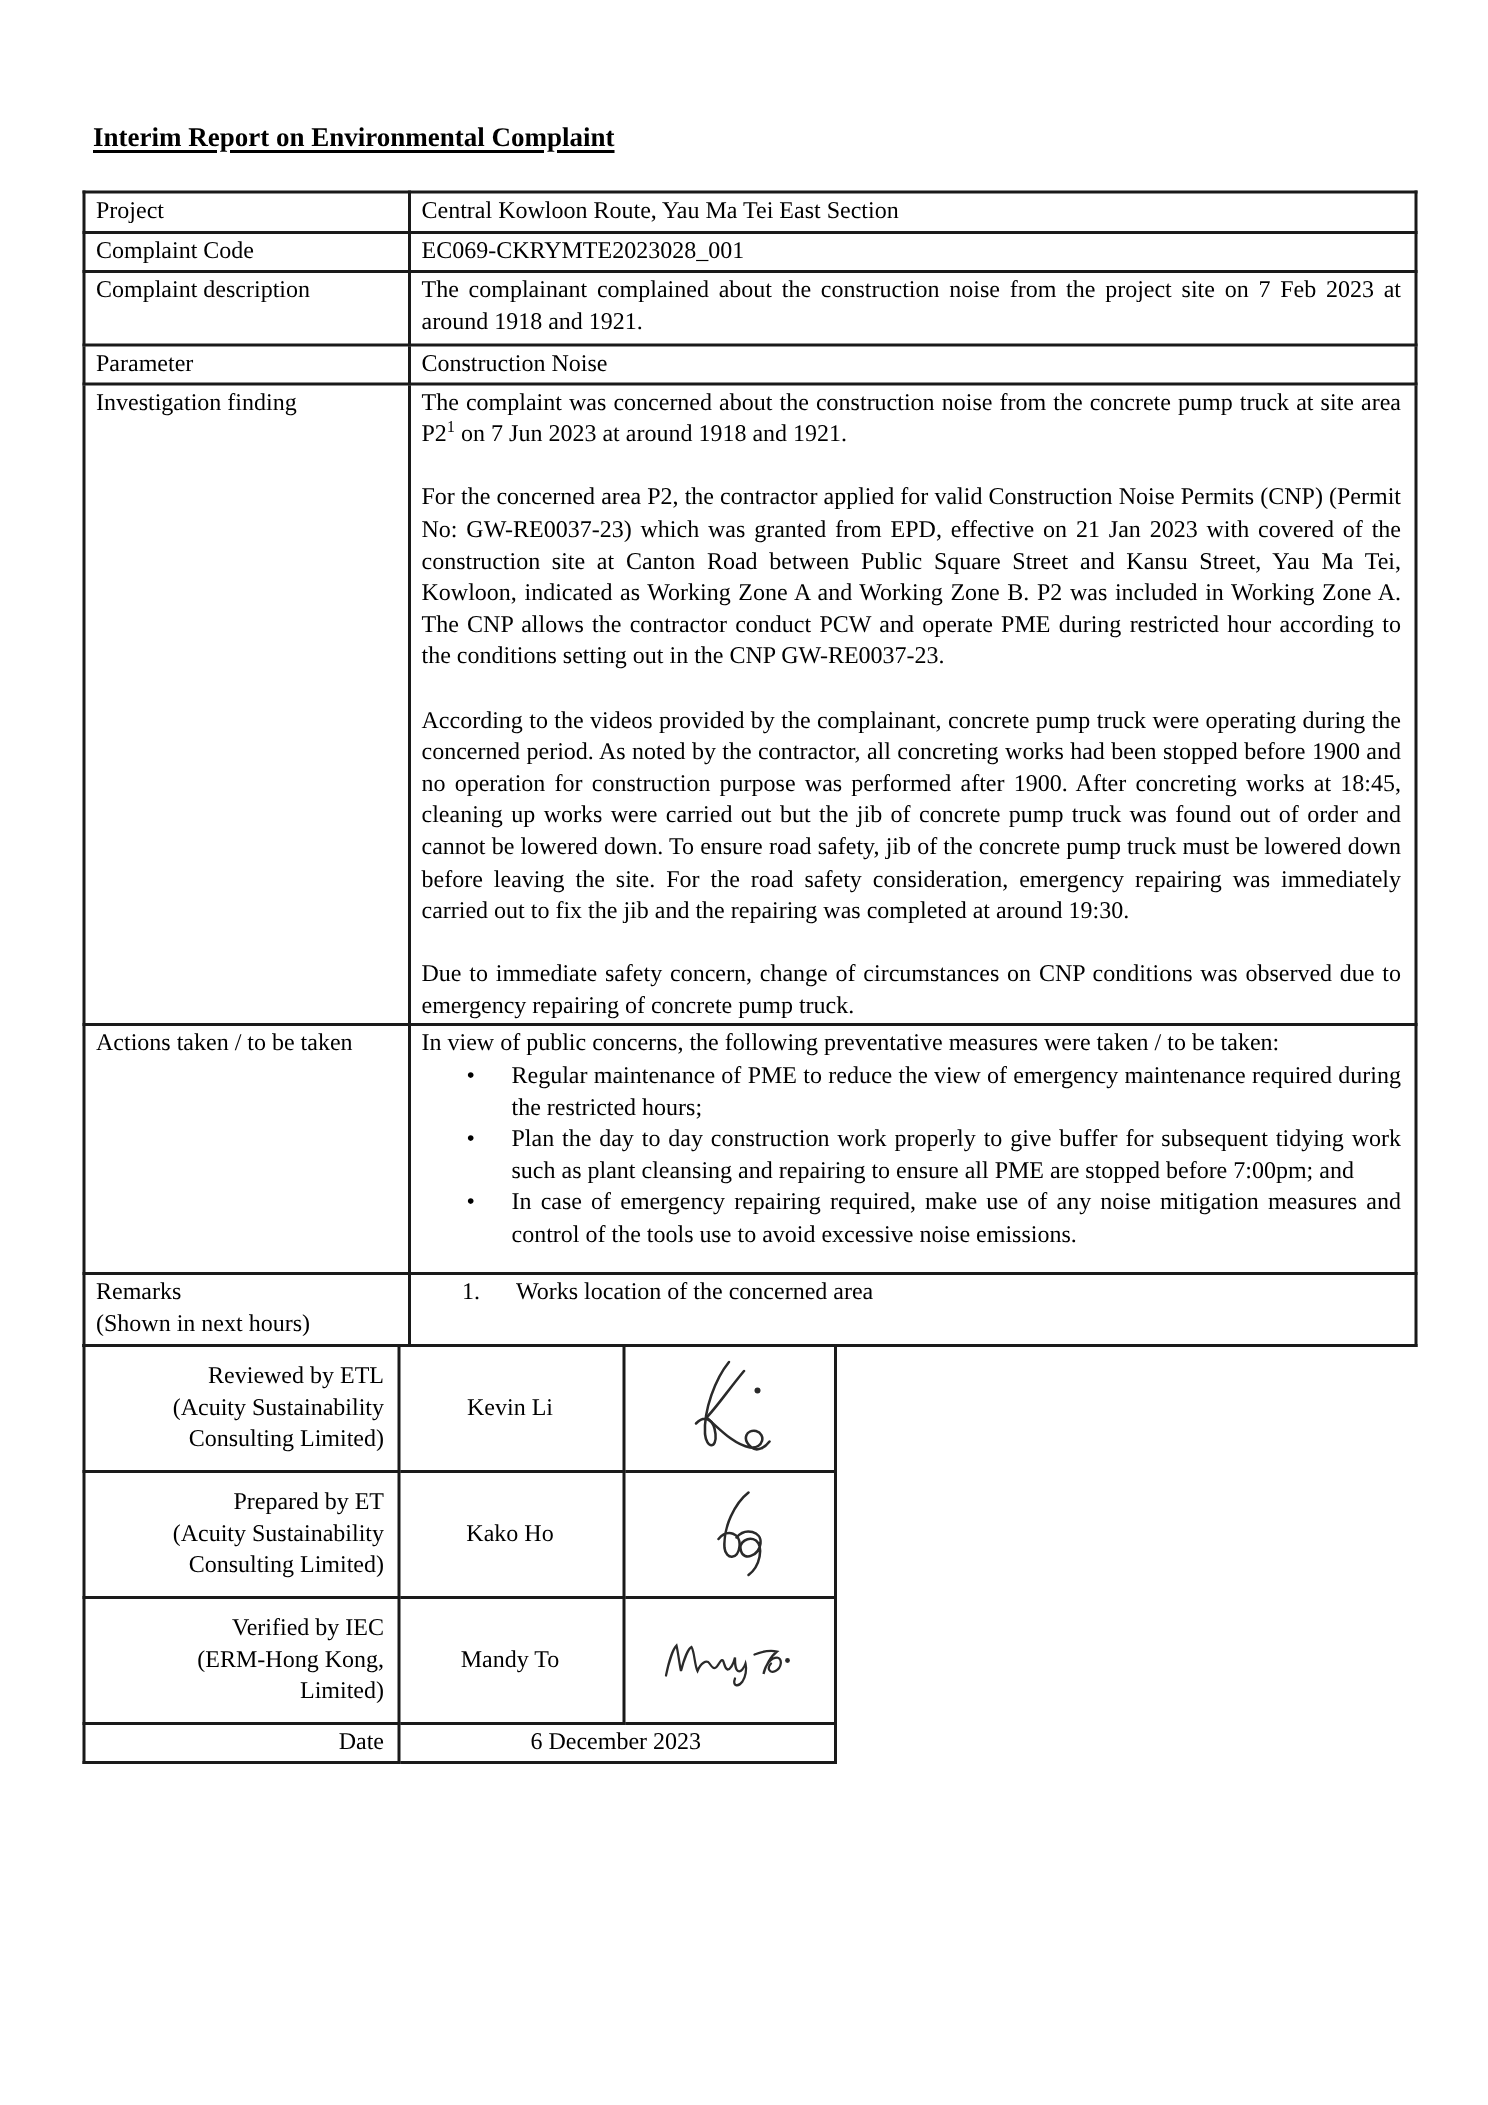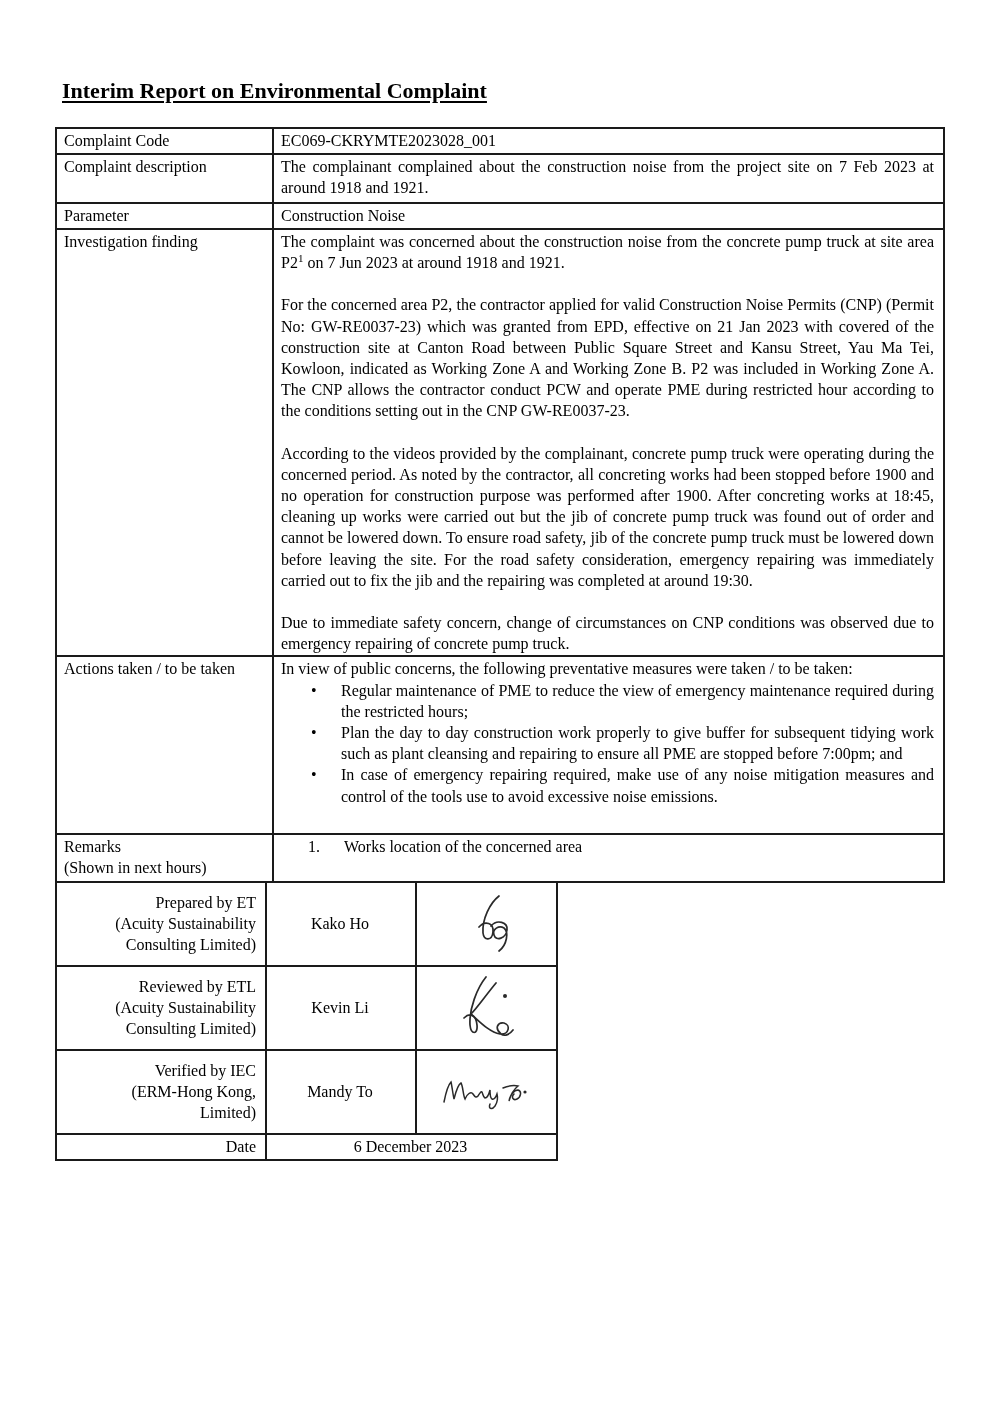--- a/index.html
+++ b/index.html
@@ -10,21 +10,21 @@
     font-family: "Liberation Serif", serif;
   }
   .page {
     position: relative;
     width: 992px; height: 1403px;
     overflow: hidden;
   }
   .title {
     margin: 0;
     padding: 80px 0 0 62px;
-    font-size: 22px;
+    font-size: 18px;
     font-weight: bold;
     line-height: 22px;
     text-decoration: underline;
     text-underline-offset: 3px;
     text-decoration-thickness: 2px;
   }
   table {
     border-collapse: collapse;
     table-layout: fixed;
     font-size: 16px;
@@ -43,21 +43,21 @@
   .main-table .col-label { width: 217px; }
   .main-table .col-value { width: 671px; }
   .value-cell { text-align: justify; }
   .h23 { height: 23px; }
   .h22 { height: 22px; }
   .h45 { height: 45px; }
   .h44 { height: 44px; }
   .para { margin: 0 0 21px 0; text-align: justify; }
   .para.last { margin-bottom: 0; }
   sup { font-size: 11px; line-height: 0; }
-  .actions-cell { padding-bottom: 26px; }
+  .actions-cell { padding-bottom: 14px; }
   .bullet-row { display: flex; margin: 0 0 0 30px; }
   .bullet-mark { width: 30px; flex: 0 0 30px; }
   .bullet-text { flex: 1; text-align: justify; }
   .remarks-item { display: flex; margin-left: 27px; }
   .remarks-num { width: 36px; flex: 0 0 36px; }
   .signoff-table {
     margin: -2px 0 0 55px;
     width: 501px;
   }
   .signoff-table .col-role { width: 210px; }
@@ -79,20 +79,24 @@
 
   <h1 class="title">Interim Report on Environmental Complaint</h1>
 
   <table class="main-table">
     <colgroup>
         <col class="col-label">
         <col class="col-value">
       </colgroup>
 
     <tbody>
+        <tr>
+      <td class="h23">Project</td>
+      <td class="h23 value-cell">Central Kowloon Route, Yau Ma Tei East Section</td>
+    </tr>
 
     <tr>
       <td class="h22">Complaint Code</td>
       <td class="h22 value-cell">EC069-CKRYMTE2023028_001</td>
     </tr>
 
     <tr>
       <td class="h45">Complaint description</td>
       <td class="h45 value-cell">The complainant complained about the construction noise from the project site on 7 Feb 2023 at around 1918 and 1921.</td>
     </tr>
@@ -148,52 +152,52 @@
 
   <table class="signoff-table">
     <colgroup>
         <col class="col-role">
         <col class="col-name">
         <col class="col-sig">
       </colgroup>
 
     <tbody>
         <tr>
-      <td class="role-cell">
-        <div>Prepared by ET</div>
-        <div>(Acuity Sustainability</div>
-        <div>Consulting Limited)</div>
-      </td>
-      <td class="name-cell">Kako Ho</td>
-      <td class="sig-cell">
-        <svg width="70" height="70" viewBox="0 0 70 70" fill="none" stroke="#2a2a2a" stroke-width="1.7" stroke-linecap="round">
-          <path d="M47,7 C38,14 30,30 31,44 C32,52 40,52 41,43 C42,34 33,31 27,38"></path>
-          <path d="M39,37 C45,30 56,33 55,41 C54,49 44,53 42,46 C40,40 47,36 52,39 C57,43 55,56 47,62"></path>
-        </svg>
-      </td>
-    </tr>
-
-    <tr>
       <td class="role-cell">
         <div>Reviewed by ETL</div>
         <div>(Acuity Sustainability</div>
         <div>Consulting Limited)</div>
       </td>
       <td class="name-cell">Kevin Li</td>
       <td class="sig-cell">
         <svg width="90" height="74" viewBox="0 0 90 74" fill="none" stroke="#2a2a2a" stroke-width="1.7" stroke-linecap="round">
           <path d="M44,6 C35,17 27,38 28,54 C29,64 36,64 35,54 C34,44 28,41 22,47"></path>
           <path d="M54,12 C44,24 35,37 29,43 C37,50 47,61 58,63 C67,64 69,54 62,52 C56,51 52,57 59,63 C63,66 68,63 71,59"></path>
           <circle cx="63" cy="25" r="2" fill="#2a2a2a" stroke="none"></circle>
         </svg>
       </td>
     </tr>
 
     <tr>
       <td class="role-cell">
+        <div>Prepared by ET</div>
+        <div>(Acuity Sustainability</div>
+        <div>Consulting Limited)</div>
+      </td>
+      <td class="name-cell">Kako Ho</td>
+      <td class="sig-cell">
+        <svg width="70" height="70" viewBox="0 0 70 70" fill="none" stroke="#2a2a2a" stroke-width="1.7" stroke-linecap="round">
+          <path d="M47,7 C38,14 30,30 31,44 C32,52 40,52 41,43 C42,34 33,31 27,38"></path>
+          <path d="M39,37 C45,30 56,33 55,41 C54,49 44,53 42,46 C40,40 47,36 52,39 C57,43 55,56 47,62"></path>
+        </svg>
+      </td>
+    </tr>
+
+    <tr>
+      <td class="role-cell">
         <div>Verified by IEC</div>
         <div>(ERM-Hong Kong,</div>
         <div>Limited)</div>
       </td>
       <td class="name-cell">Mandy To</td>
       <td class="sig-cell">
         <svg width="110" height="42" viewBox="0 0 110 42" fill="none" stroke="#2a2a2a" stroke-width="1.5" stroke-linecap="round">
           <path d="M12,31 C14,21 17,13 19,11 C20,15 21,24 22,28 C24,20 27,13 29,12 C31,15 31,24 33,28 C35,23 39,20 41,23 C43,26 44,27 46,25 C48,22 49,20 50,21 C51,23 51,26 53,27 C55,27 57,23 58,19 C58,23 58,27 60,28 C62,29 64,26 65,23 C66,27 65,32 63,35 C60,39 56,38 58,33"></path>
           <path d="M71,17 C76,15 82,14 86,15 C82,18 78,25 77,30 C78,24 82,19 86,19 C90,20 89,26 85,28 C81,30 79,26 82,23"></path>
           <circle cx="93" cy="21" r="1.6" fill="#2a2a2a" stroke="none"></circle>

